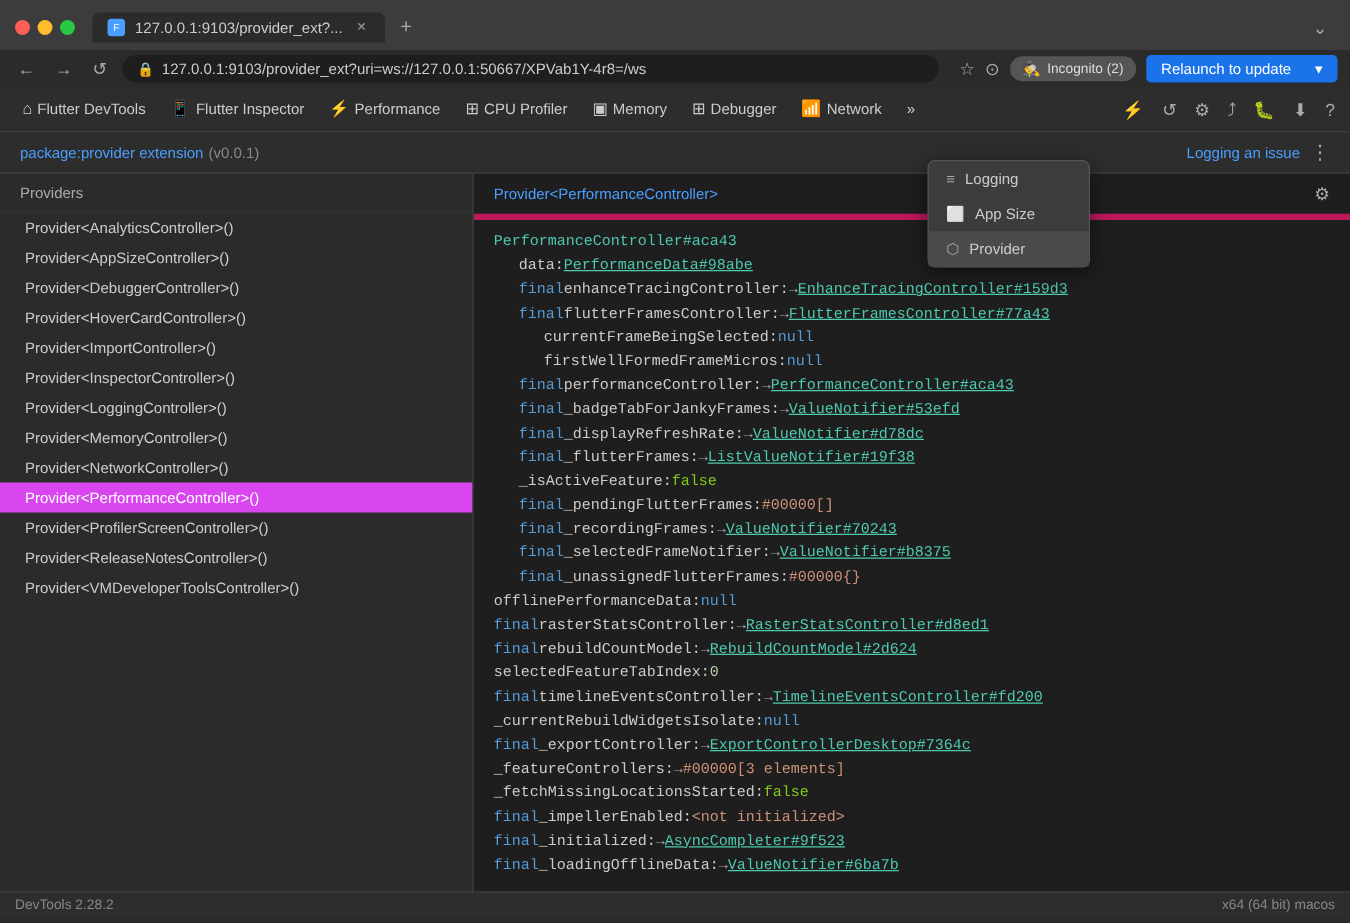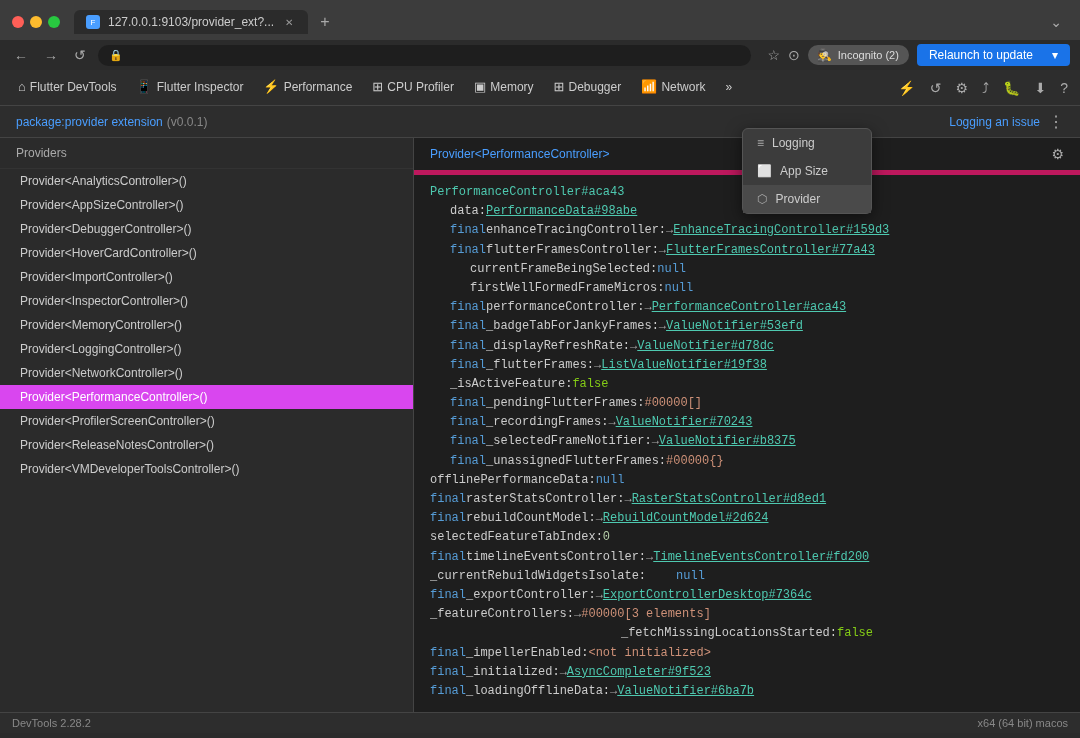--- a/index.html
+++ b/index.html
@@ -255,21 +255,21 @@
     }
 
     .content-pane {
       display: flex;
       flex: 1;
       height: calc(738px - 36px - 36px - 28px - 36px - 28px);
     }
 
     
     .left-panel {
-      width: 414px;
+      width: 379px;
       border-right: 1px solid #444;
       overflow-y: auto;
     }
 
     .panel-header {
       padding: 8px 16px;
       font-size: 12px;
       color: #aaa;
       border-bottom: 1px solid #333;
       font-weight: 500;
@@ -395,20 +395,21 @@
     </div>
     <button class="toolbar-overflow">⌄</button>
   </div>
 
   <div class="address-bar">
     <button class="nav-btn">←</button>
     <button class="nav-btn">→</button>
     <button class="nav-btn">↺</button>
     <div class="url-bar">
       <span class="url-lock">🔒</span>
+      <span style="color:#ccc;font-size:12px;">127.0.0.1:9103/provider_ext?uri=ws://127.0.0.1:50667/XPVab1Y-4r8=/ws</span>
     </div>
     <div class="browser-actions">
       <button class="browser-action-btn">☆</button>
       <button class="browser-action-btn">⊙</button>
       <div class="incognito-badge">
         <span style="font-size:12px;">🕵</span>
         <span>Incognito (2)</span>
       </div>
       <button class="relaunch-btn">
         <span>Relaunch to update</span>
@@ -472,22 +473,22 @@
 
   <div class="left-panel">
     <div class="panel-header">Providers</div>
     <ul class="provider-list">
     <li class="provider-item">Provider&lt;AnalyticsController&gt;()</li>
         <li class="provider-item">Provider&lt;AppSizeController&gt;()</li>
         <li class="provider-item">Provider&lt;DebuggerController&gt;()</li>
         <li class="provider-item">Provider&lt;HoverCardController&gt;()</li>
         <li class="provider-item">Provider&lt;ImportController&gt;()</li>
         <li class="provider-item">Provider&lt;InspectorController&gt;()</li>
+        <li class="provider-item">Provider&lt;LoggingController&gt;()</li>
         <li class="provider-item">Provider&lt;MemoryController&gt;()</li>
-        <li class="provider-item">Provider&lt;LoggingController&gt;()</li>
         <li class="provider-item">Provider&lt;NetworkController&gt;()</li>
         <li class="provider-item selected">Provider&lt;PerformanceController&gt;()</li>
         <li class="provider-item">Provider&lt;ProfilerScreenController&gt;()</li>
         <li class="provider-item">Provider&lt;ReleaseNotesController&gt;()</li>
         <li class="provider-item">Provider&lt;VMDeveloperToolsController&gt;()</li>
       </ul>
   </div>
 
   <div class="right-panel">
     <div class="right-panel-header">
@@ -591,36 +592,36 @@
         <div style="padding-left: 0px; display: flex; align-items: baseline; flex-wrap: wrap;">
           <span class="c-label">selectedFeatureTabIndex: </span>
           <span class="c-number">0</span>
         </div>
         <div style="padding-left: 0px; display: flex; align-items: baseline; flex-wrap: wrap;">
           <span class="c-keyword">final </span>
           <span class="c-label">timelineEventsController: </span>
           <span class="c-arrow"> → </span>
           <span class="c-link">TimelineEventsController#fd200</span>
         </div>
-        <div style="padding-left: 0px; display: flex; align-items: baseline; flex-wrap: wrap; gap: 30px;">
+        <div style="padding-left: 0px; display: flex; align-items: baseline; flex-wrap: wrap;">
           <span class="c-label">_currentRebuildWidgetsIsolate: </span>
           <span class="c-null">null</span>
         </div>
         <div style="padding-left: 0px; display: flex; align-items: baseline; flex-wrap: wrap;">
           <span class="c-keyword">final </span>
           <span class="c-label">_exportController: </span>
           <span class="c-arrow"> → </span>
           <span class="c-link">ExportControllerDesktop#7364c</span>
         </div>
         <div style="padding-left: 0px; display: flex; align-items: baseline; flex-wrap: wrap;">
           <span class="c-label">_featureControllers: </span>
           <span class="c-arrow"> → </span>
           <span class="c-value">#00000[3 elements]</span>
         </div>
-        <div style="padding-left: 0px; display: flex; align-items: baseline; flex-wrap: wrap; justify-content: center;">
+        <div style="padding-left: 0px; display: flex; align-items: baseline; flex-wrap: wrap;">
           <span class="c-label">_fetchMissingLocationsStarted: </span>
           <span class="c-bool">false</span>
         </div>
         <div style="padding-left: 0px; display: flex; align-items: baseline; flex-wrap: wrap;">
           <span class="c-keyword">final </span>
           <span class="c-label">_impellerEnabled: </span>
           <span class="c-value">&lt;not initialized&gt;</span>
         </div>
         <div style="padding-left: 0px; display: flex; align-items: baseline; flex-wrap: wrap;">
           <span class="c-keyword">final </span>

